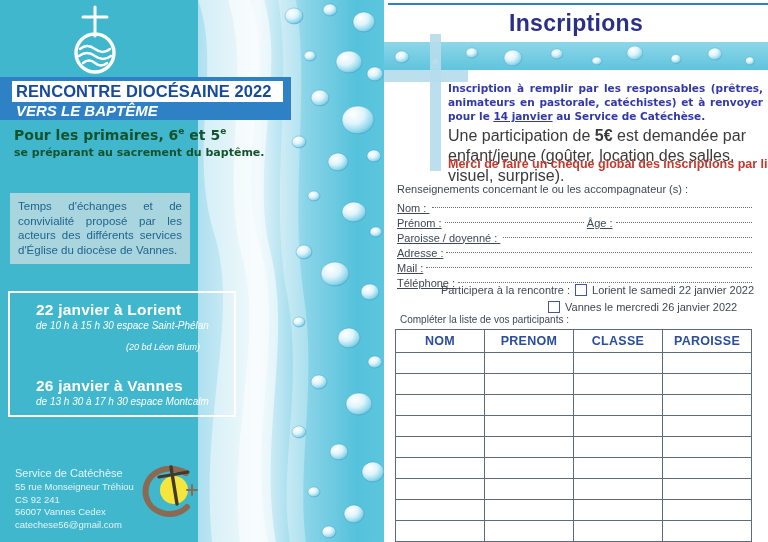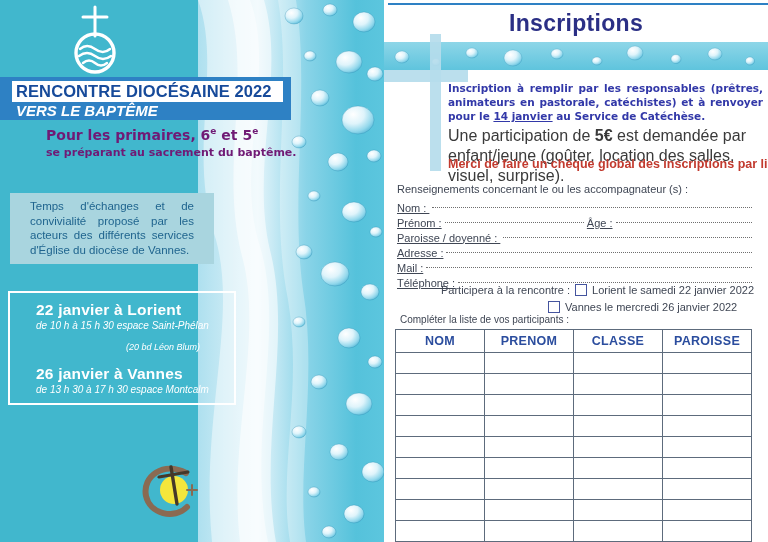--- a/index.html
+++ b/index.html
@@ -10,33 +10,33 @@
   .panel-left{position:absolute;left:0;top:0;width:384px;height:542px;background:#41b7cd;overflow:hidden;}
   .droplet-texture{position:absolute;right:0;top:0;width:186px;height:542px;}
   .diocese-logo{position:absolute;left:56px;top:4px;width:78px;height:74px;}
 
   .title-band{position:absolute;left:0;top:77px;width:291px;height:43px;background:#2e81c4;}
   .title-box{position:absolute;left:12px;top:4px;width:267px;height:21px;background:#ffffff;
              display:flex;align-items:center;padding-left:4px;}
   .title-box span{color:#164a9a;font-weight:bold;font-size:16.5px;letter-spacing:.1px;white-space:nowrap;}
   .subtitle{position:absolute;left:16px;top:25px;color:#ffffff;font-style:italic;font-weight:bold;font-size:15px;}
 
-  .audience{position:absolute;left:14px;top:126px;color:#701a75;font-family:"DejaVu Sans",sans-serif;margin-left:32px;}
+  .audience{position:absolute;left:14px;top:126px;color:#14532d;font-family:"DejaVu Sans",sans-serif;}
   .audience-main{font-size:14px;font-weight:bold;}
   .audience-main sup{font-size:9px;}
   .audience-sub{font-size:11px;font-weight:bold;margin-top:3px;}
 
   .info-box{position:absolute;left:10px;top:193px;width:164px;background:#a9d5df;color:#1f648e;
-            font-size:11.5px;line-height:1.28;padding:6px 20px;text-align:justify;}
+            font-size:11.5px;line-height:1.28;padding:6px 8px;text-align:justify;}
 
   .dates-box{position:absolute;left:8px;top:291px;width:172px;border:2px solid #ffffff;padding:8px 26px;color:#ffffff;}
   .event-title{font-size:15.5px;font-weight:bold;letter-spacing:.2px;}
   .event-details{font-size:10px;font-style:italic;margin-top:1px;white-space:nowrap;}
   .event-note{font-size:9px;font-style:italic;text-align:right;padding-right:8px;margin-top:11px;}
-  .event + .event{margin-top:13px;}
+  .event + .event{margin-top:25px;}
 
   .address{position:absolute;left:15px;top:466px;color:rgba(255,255,255,.85);font-size:9.5px;line-height:1.35;}
   .address .addr-first{font-size:11px;}
   .catechese-logo{position:absolute;left:136px;top:460px;width:64px;height:64px;}
 
   
   .panel-right{position:absolute;left:384px;top:0;width:384px;height:440px;background:#ffffff;}
   .top-rule{position:absolute;left:4px;top:3px;right:0;height:2px;background:#2e81c4;}
   .page-title{position:absolute;left:0;right:0;top:10px;text-align:center;
               font-size:23px;font-weight:bold;color:#2b2f85;letter-spacing:.3px;}
@@ -162,20 +162,27 @@
         <div class="event-title">22 janvier à Lorient</div>
         <div class="event-details">de 10 h à  15 h 30 espace Saint-Phélan</div>
         <div class="event-note">(20 bd Léon Blum)</div>
       </div>
       <div class="event">
         <div class="event-title">26 janvier à Vannes</div>
         <div class="event-details">de 13 h 30 à  17 h 30 espace Montcalm</div>
       </div>
     </div>
 
+    <div class="address">
+      <div class="addr-first">Service de Catéchèse</div>
+      <div>55 rue Monseigneur Tréhiou</div>
+      <div>CS 92 241</div>
+      <div>56007 Vannes Cedex</div>
+      <div>catechese56@gmail.com</div>
+    </div>
 
     <svg class="catechese-logo" viewBox="0 0 64 64">
       <circle cx="38" cy="30" r="14" fill="#f4e63c"></circle>
       <path d="M50,13 C28,1 6,16 10,36 C14,54 38,60 51,47" fill="none" stroke="#8a6a52" stroke-width="6" stroke-linecap="round"></path>
       <path d="M35,7 L41,44" stroke="#453829" stroke-width="3.4" stroke-linecap="round" fill="none"></path>
       <path d="M23,17 L52,12" stroke="#453829" stroke-width="3" stroke-linecap="round" fill="none"></path>
       <path d="M56,25 L56,35 M51,30 L61,30" stroke="#8a6a52" stroke-width="2" stroke-linecap="round" fill="none"></path>
     </svg>
   </div>
 

